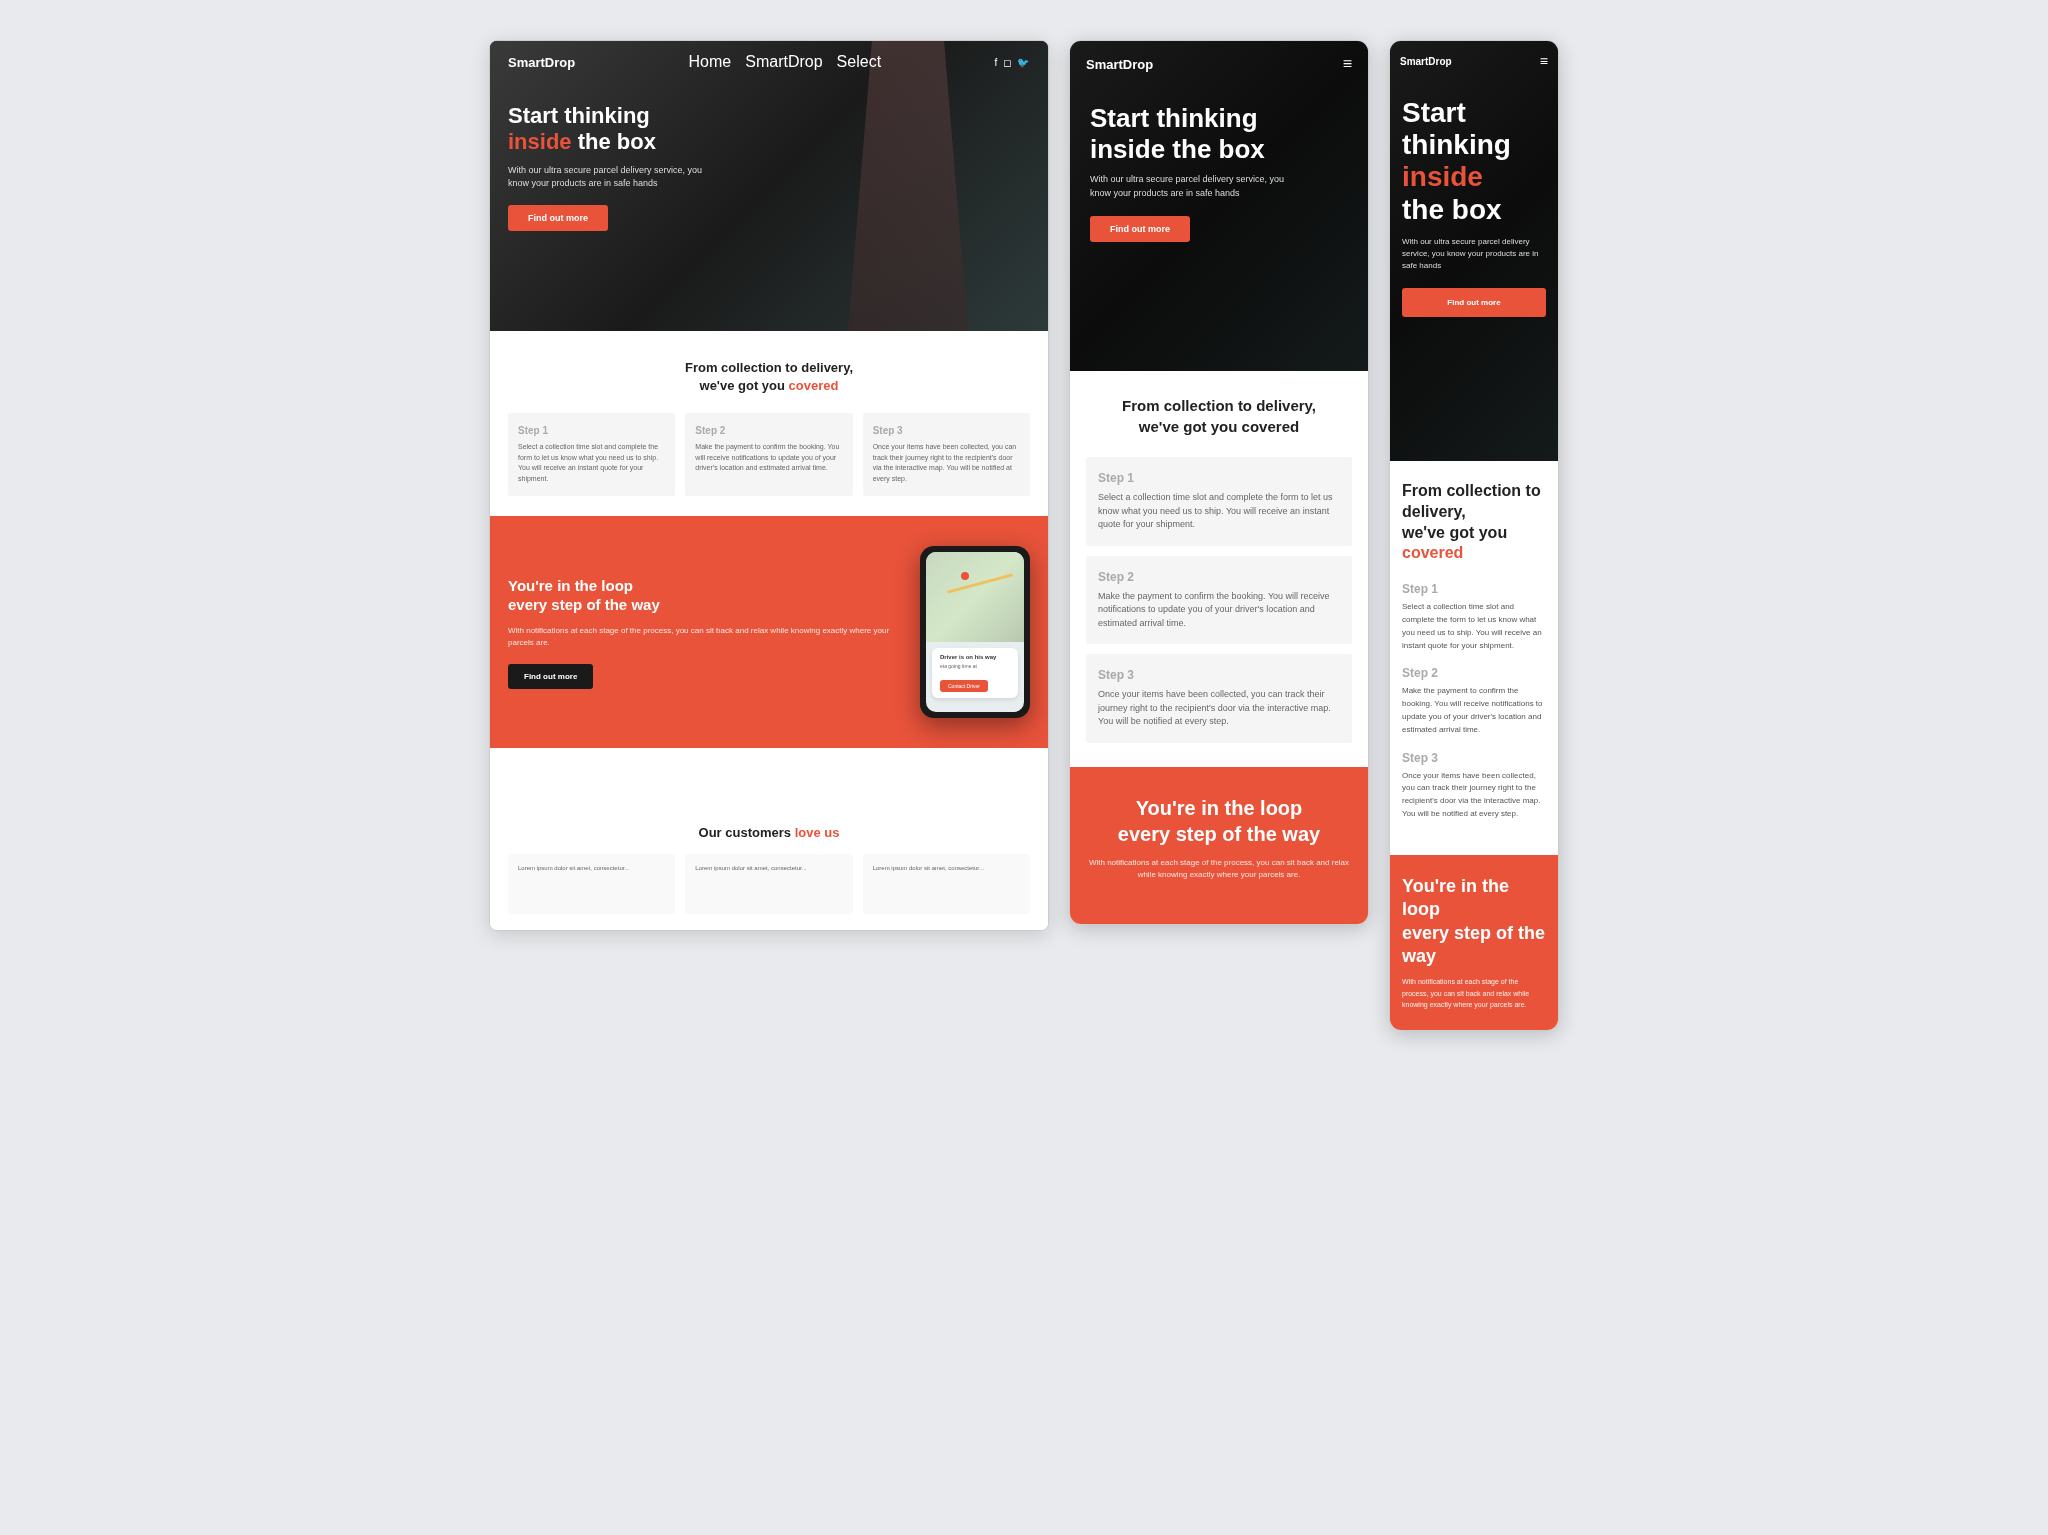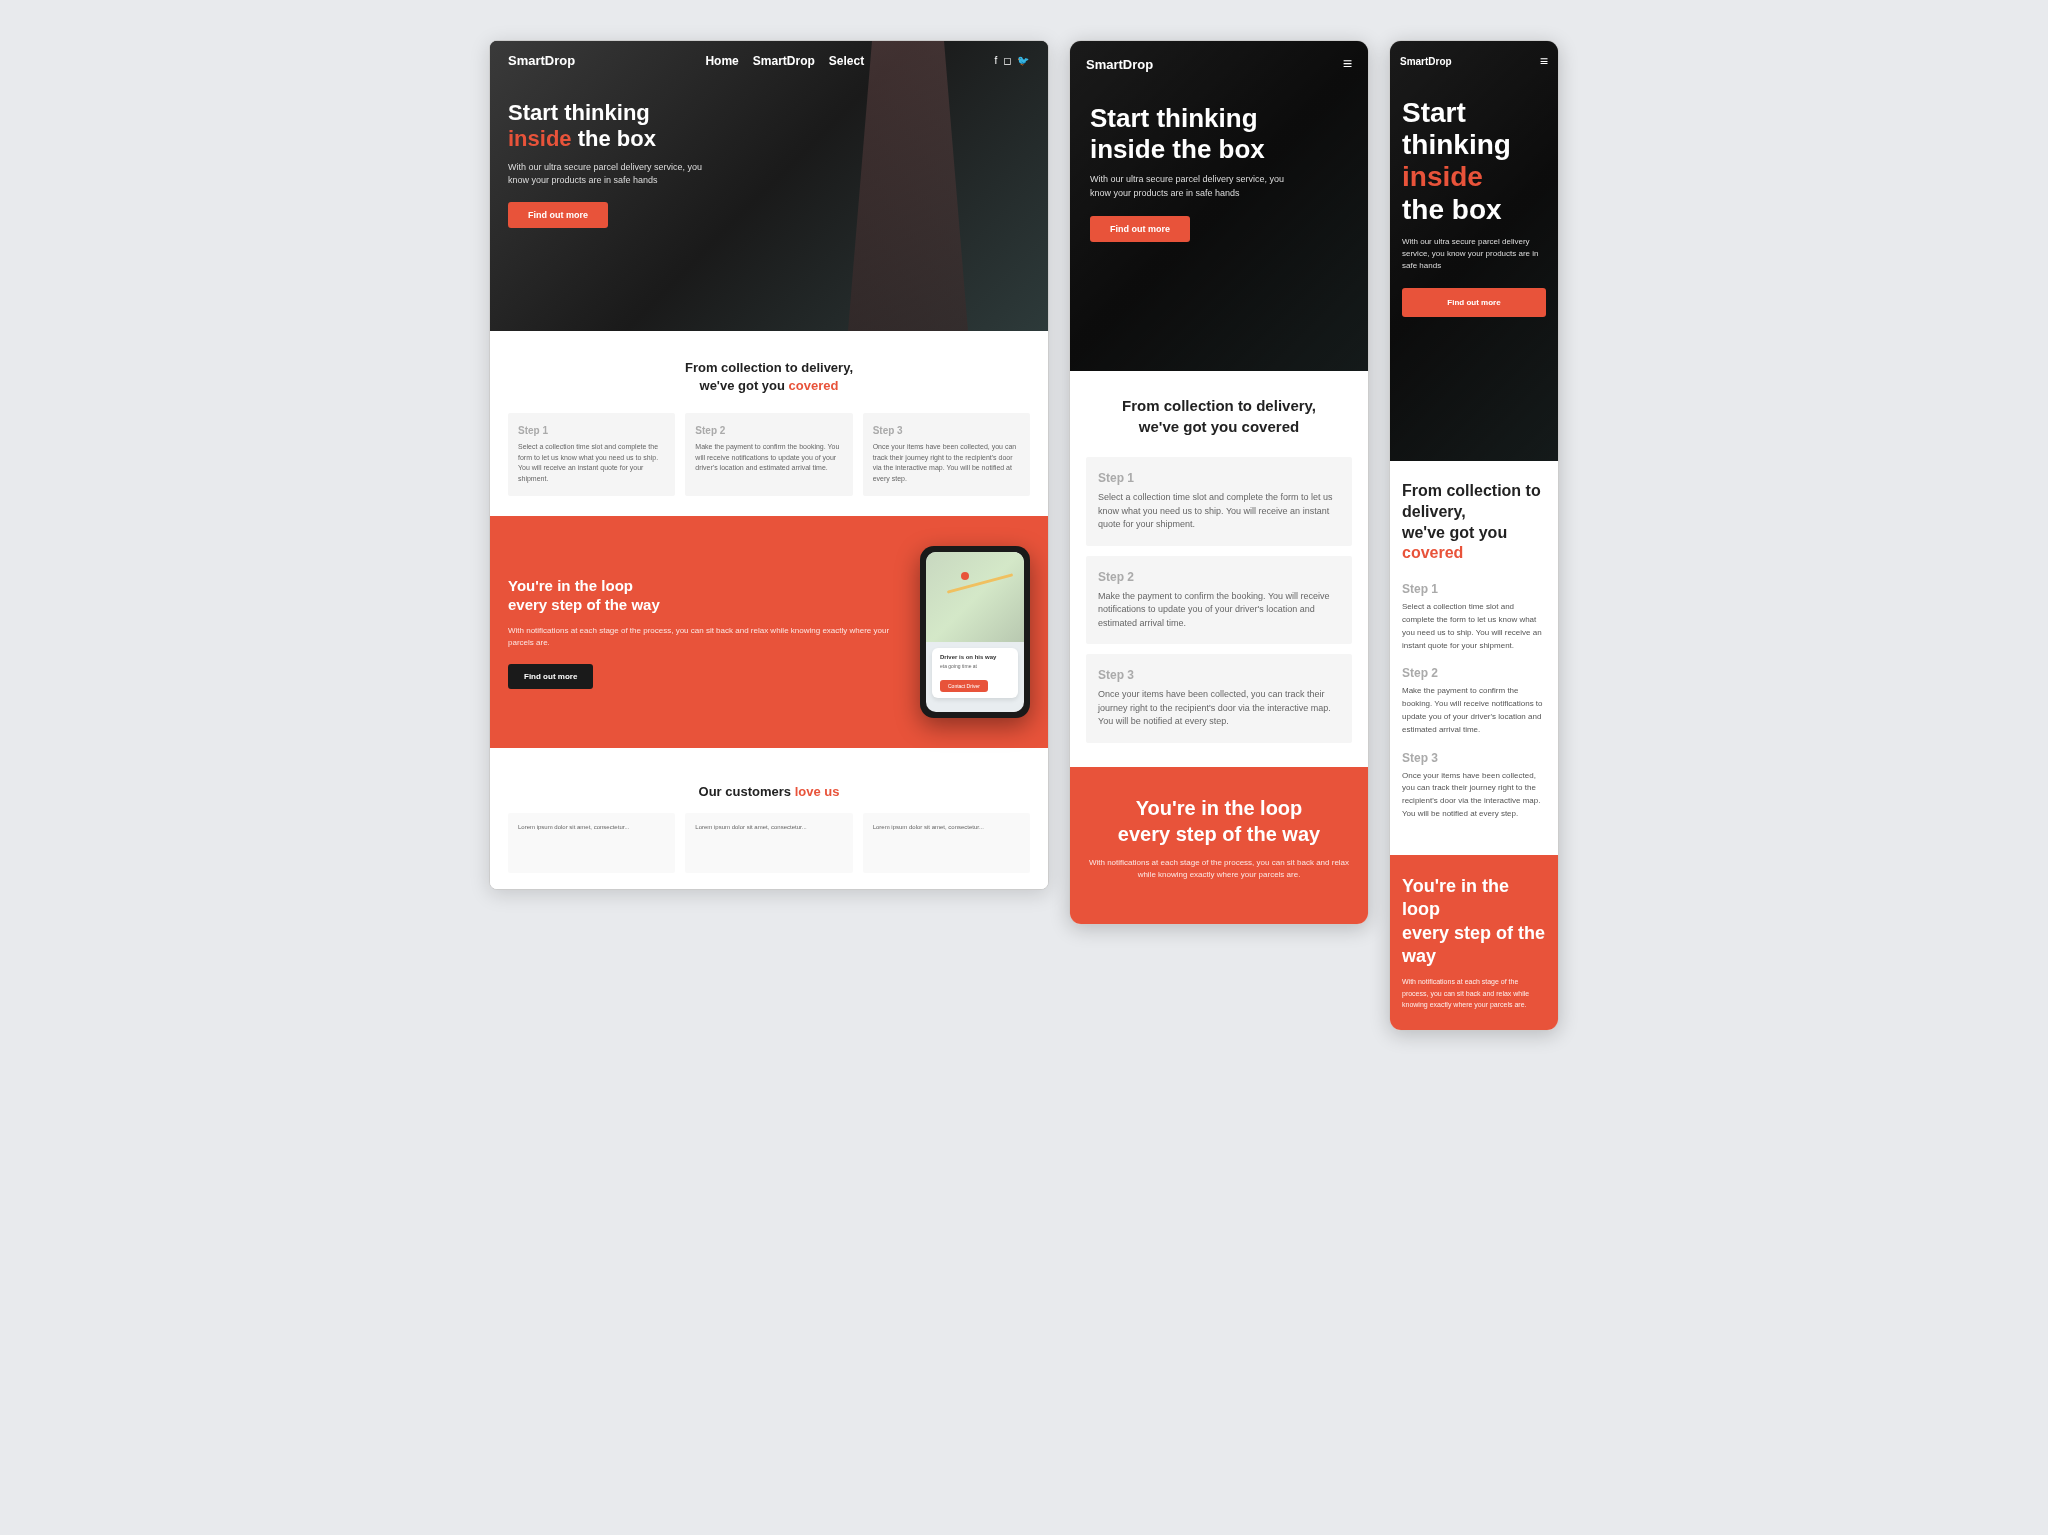--- a/index.html
+++ b/index.html
@@ -87,23 +87,22 @@
     }
 
     .nav-links {
       display: flex;
       gap: 14px;
       align-items: center;
     }
 
     .nav-links span {
       color: #fff;
-      font-size: 12px;
+      font-size: 16px;
       cursor: pointer;
-      font-weight: bold;
     }
 
     .nav-icons {
       display: flex;
       gap: 6px;
     }
 
     .nav-icons span {
       color: #fff;
       font-size: 10px;
@@ -311,20 +310,21 @@
       font-size: 5px;
       padding: 3px 8px;
       border-radius: 3px;
       display: inline-block;
     }
 
     
     .customers-section {
       padding: 36px 18px 16px;
       background: #fff;
+      margin-top: 41px;
     }
 
     .customers-title {
       text-align: center;
       font-size: 13px;
       font-weight: bold;
       color: #222;
       margin-bottom: 14px;
     }
 

